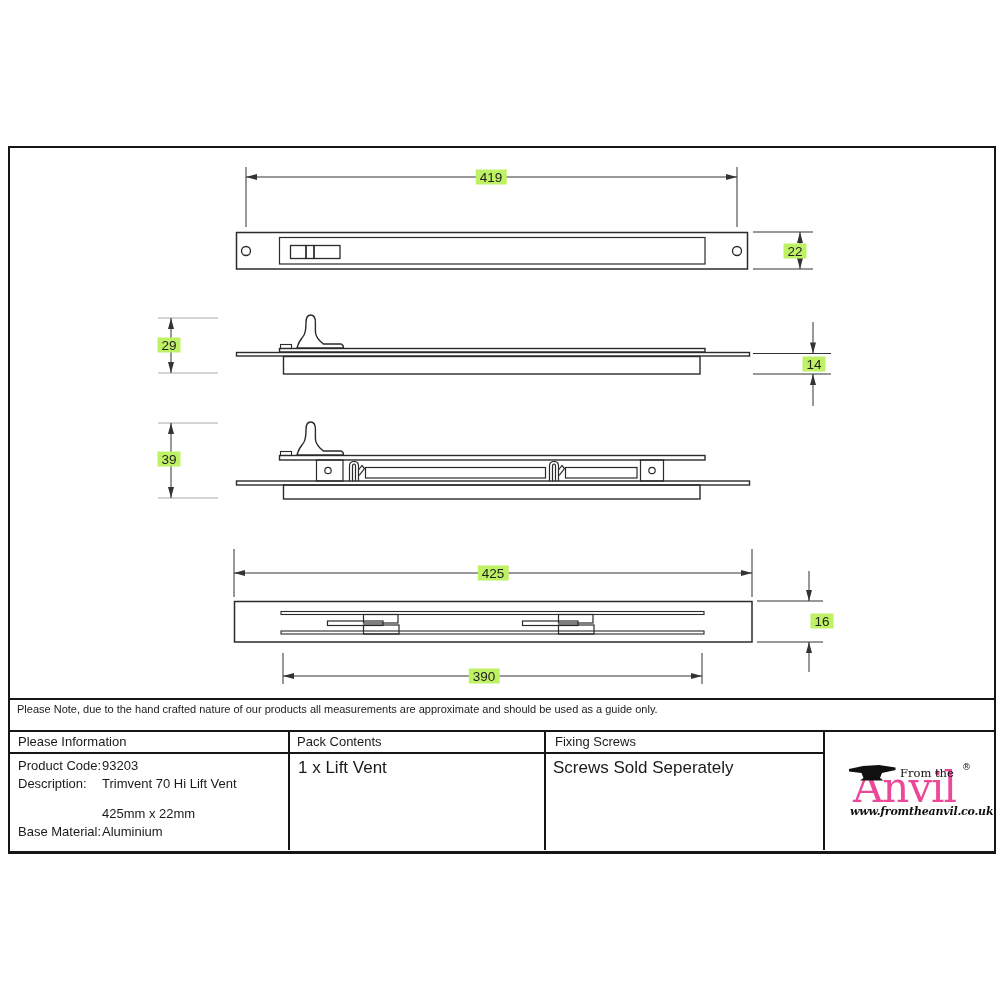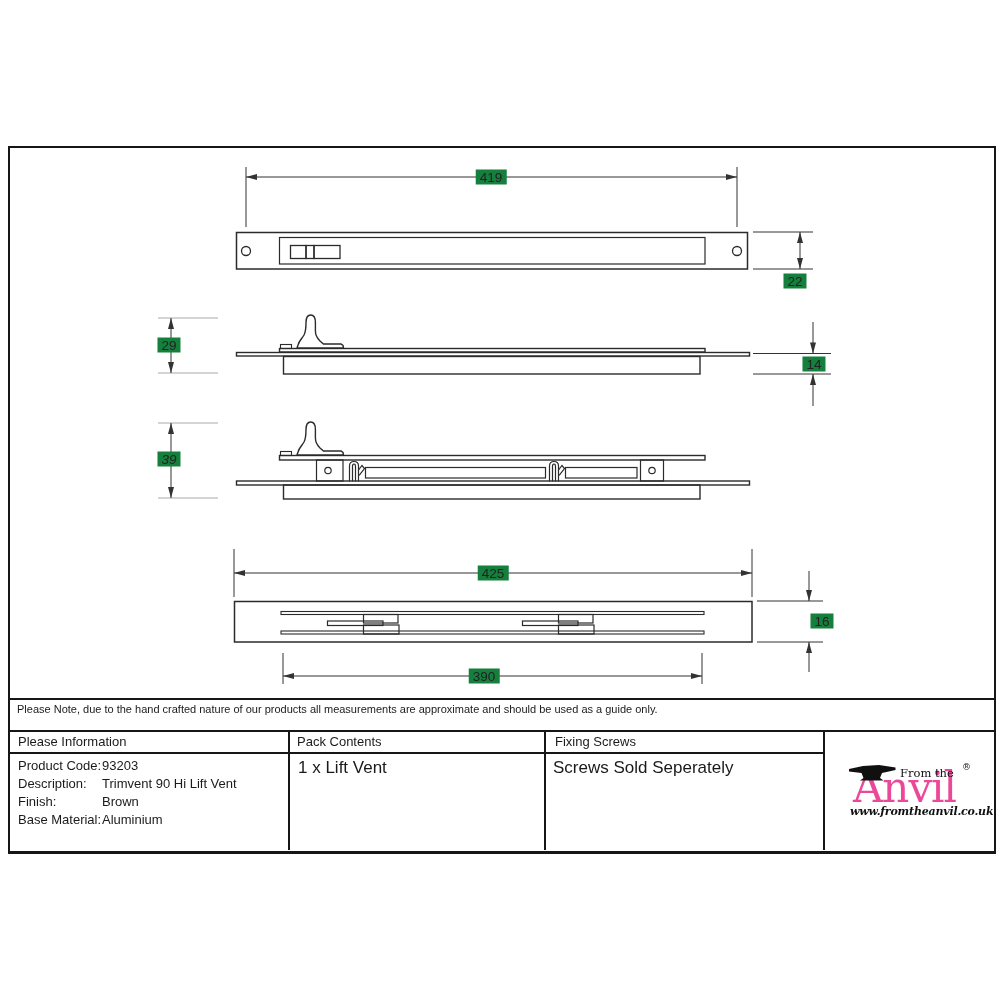--- a/index.html
+++ b/index.html
@@ -1,30 +1,30 @@
 <!DOCTYPE html>
 <html><head>
 <meta charset="utf-8">
 <style>
   html,body{margin:0;padding:0;background:#fff;}
   .sheet{position:relative;width:1000px;height:1000px;background:#fff;overflow:hidden;
          font-family:"Liberation Sans",sans-serif;color:#1a1a1a;}
   .frame{position:absolute;left:8px;top:146px;width:984px;height:703px;
          border:2px solid #161616;border-bottom-width:3px;background:#fff;}
   svg.drawing{position:absolute;left:0;top:0;width:1000px;height:1000px;pointer-events:none;}
-  .dim{position:absolute;transform:translate(-50%,-50%);background:#15803d;padding:0 4px;
+  .dim{position:absolute;transform:translate(-50%,-50%);background:#bef264;padding:0 4px;
        font-size:13.5px;color:#222;white-space:nowrap;}
   .hline{position:absolute;background:#161616;height:2px;}
   .vline{position:absolute;background:#161616;width:2px;}
   .note-text{position:absolute;left:17px;top:703px;font-size:11px;}
   .th{position:absolute;top:734px;font-size:13px;}
   .cell{position:absolute;font-size:17px;}
   .pi-rows{position:absolute;left:18px;top:757px;width:265px;}
   .pi-row{display:flex;height:18px;line-height:18px;font-size:13px;}
-  .pi-row:nth-child(2){margin-bottom:0;align-items:flex-end;}
+  .pi-row:nth-child(2){margin-bottom:12px;align-items:flex-end;}
   .pi-label{width:84px;flex:none;}
   .pi-value{flex:1;}
   
   .logo{position:absolute;left:849px;top:757px;width:140px;height:64px;}
   .logo-text{position:absolute;left:4px;top:10px;font-family:"DejaVu Serif","Liberation Serif",serif;
              font-size:42px;line-height:1;letter-spacing:-1px;color:#ec4899;}
   .logo-anvil{position:absolute;left:0px;top:8px;}
   .logo-fromthe{position:absolute;left:51px;top:9px;font-family:"DejaVu Serif","Liberation Serif",serif;
                 font-size:11.5px;color:#101010;}
   .logo-reg{position:absolute;left:113px;top:5px;font-family:"DejaVu Serif","Liberation Serif",serif;
@@ -137,24 +137,24 @@
       <path d="M234,573 l11,-3 v6 z"></path>
         <path d="M752,573 l-11,-3 v6 z"></path>
       <path d="M809,601 l-3,-11 h6 z"></path>
         <path d="M809,642 l-3,11 h6 z"></path>
       <path d="M283,676 l11,-3 v6 z"></path>
         <path d="M702,676 l-11,-3 v6 z"></path>
     </g>
   </svg>
 
   <span class="dim" style="left:491px;top:177px;">419</span>
-  <span class="dim" style="left:795px;top:251px;margin-top:30px;">22</span>
+  <span class="dim" style="left:795px;top:251px;">22</span>
   <span class="dim" style="left:169px;top:345px;">29</span>
   <span class="dim" style="left:814px;top:364px;">14</span>
-  <span class="dim" style="left:169px;top:459px;font-style:italic;">39</span>
+  <span class="dim" style="left:169px;top:459px;">39</span>
   <span class="dim" style="left:493px;top:573px;">425</span>
   <span class="dim" style="left:822px;top:621px;">16</span>
   <span class="dim" style="left:484px;top:676px;">390</span>
 
   <div class="hline" style="left:8px;top:698px;width:986px;"></div>
   <div class="hline" style="left:8px;top:730px;width:986px;"></div>
   <div class="hline" style="left:8px;top:752px;width:816px;"></div>
   <div class="vline" style="left:288px;top:730px;height:120px;"></div>
   <div class="vline" style="left:544px;top:730px;height:120px;"></div>
   <div class="vline" style="left:823px;top:730px;height:120px;"></div>
@@ -165,25 +165,25 @@
   <span class="th" style="left:297px;text-align:center;">Pack Contents</span>
   <span class="th" style="left:555px;">Fixing Screws</span>
 
   <div class="pi-rows">
     <div class="pi-row">
       <span class="pi-label">Product Code:</span>
       <span class="pi-value">93203</span>
     </div>
     <div class="pi-row">
       <span class="pi-label">Description:</span>
-      <span class="pi-value">Trimvent 90 Hi Lift Vent</span>
-    </div>
-    <div class="pi-row">
-      <span class="pi-label">Finish:</span>
-      <span class="pi-value">Brown</span>
+      <span class="pi-value">Trimvent 70 Hi Lift Vent</span>
+    </div>
+    <div class="pi-row">
+      <span class="pi-label"></span>
+      <span class="pi-value">425mm x 22mm</span>
     </div>
     <div class="pi-row">
       <span class="pi-label">Base Material:</span>
       <span class="pi-value">Aluminium</span>
     </div>
   </div>
 
   <span class="cell" style="left:298px;top:758px;">1 x Lift Vent</span>
   <span class="cell" style="left:553px;top:758px;text-align:right;">Screws Sold Seperately</span>
 

